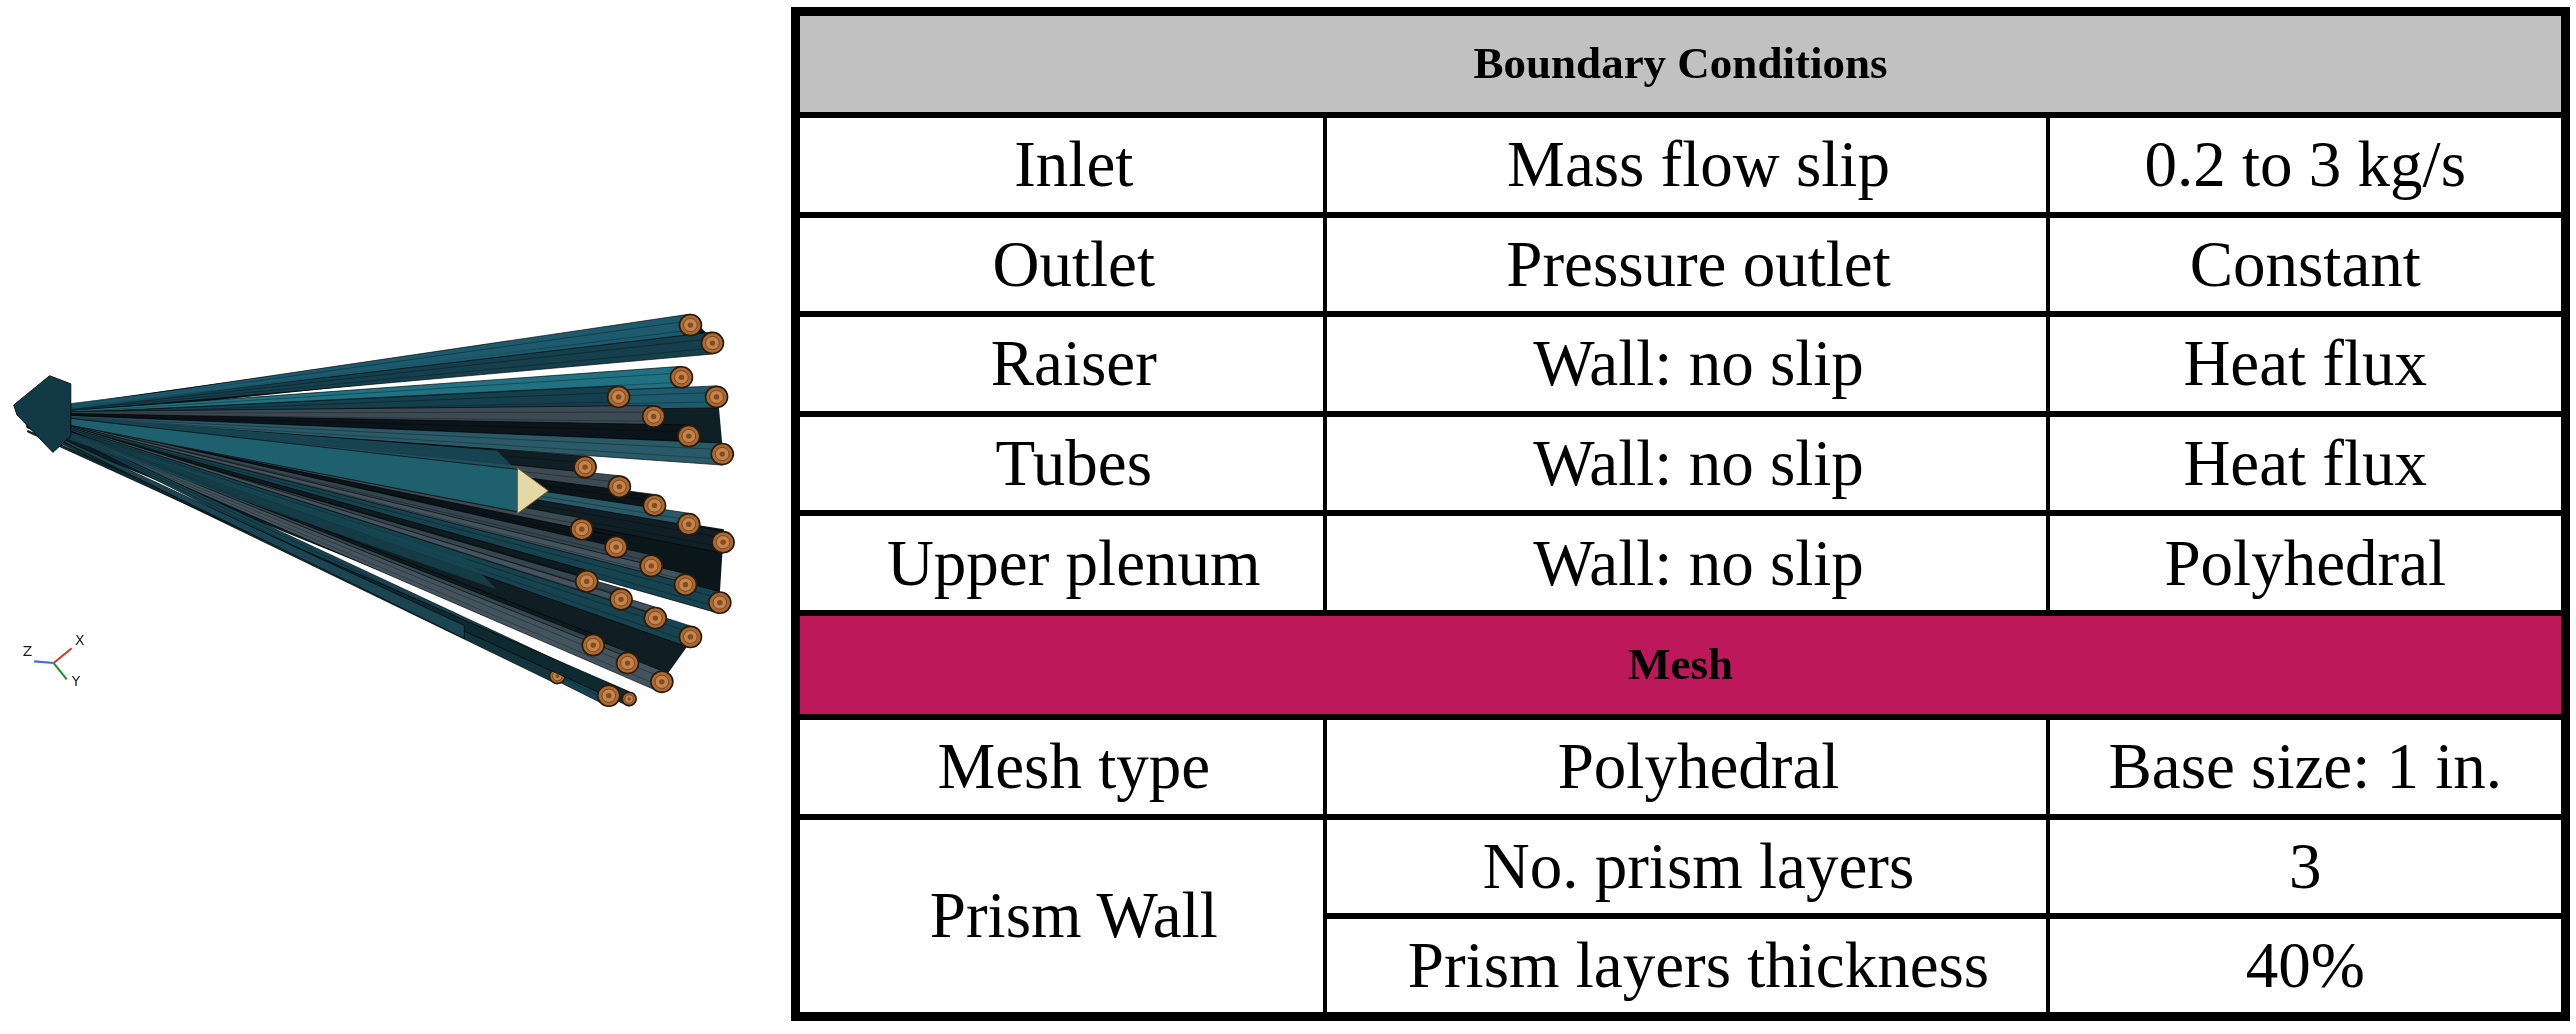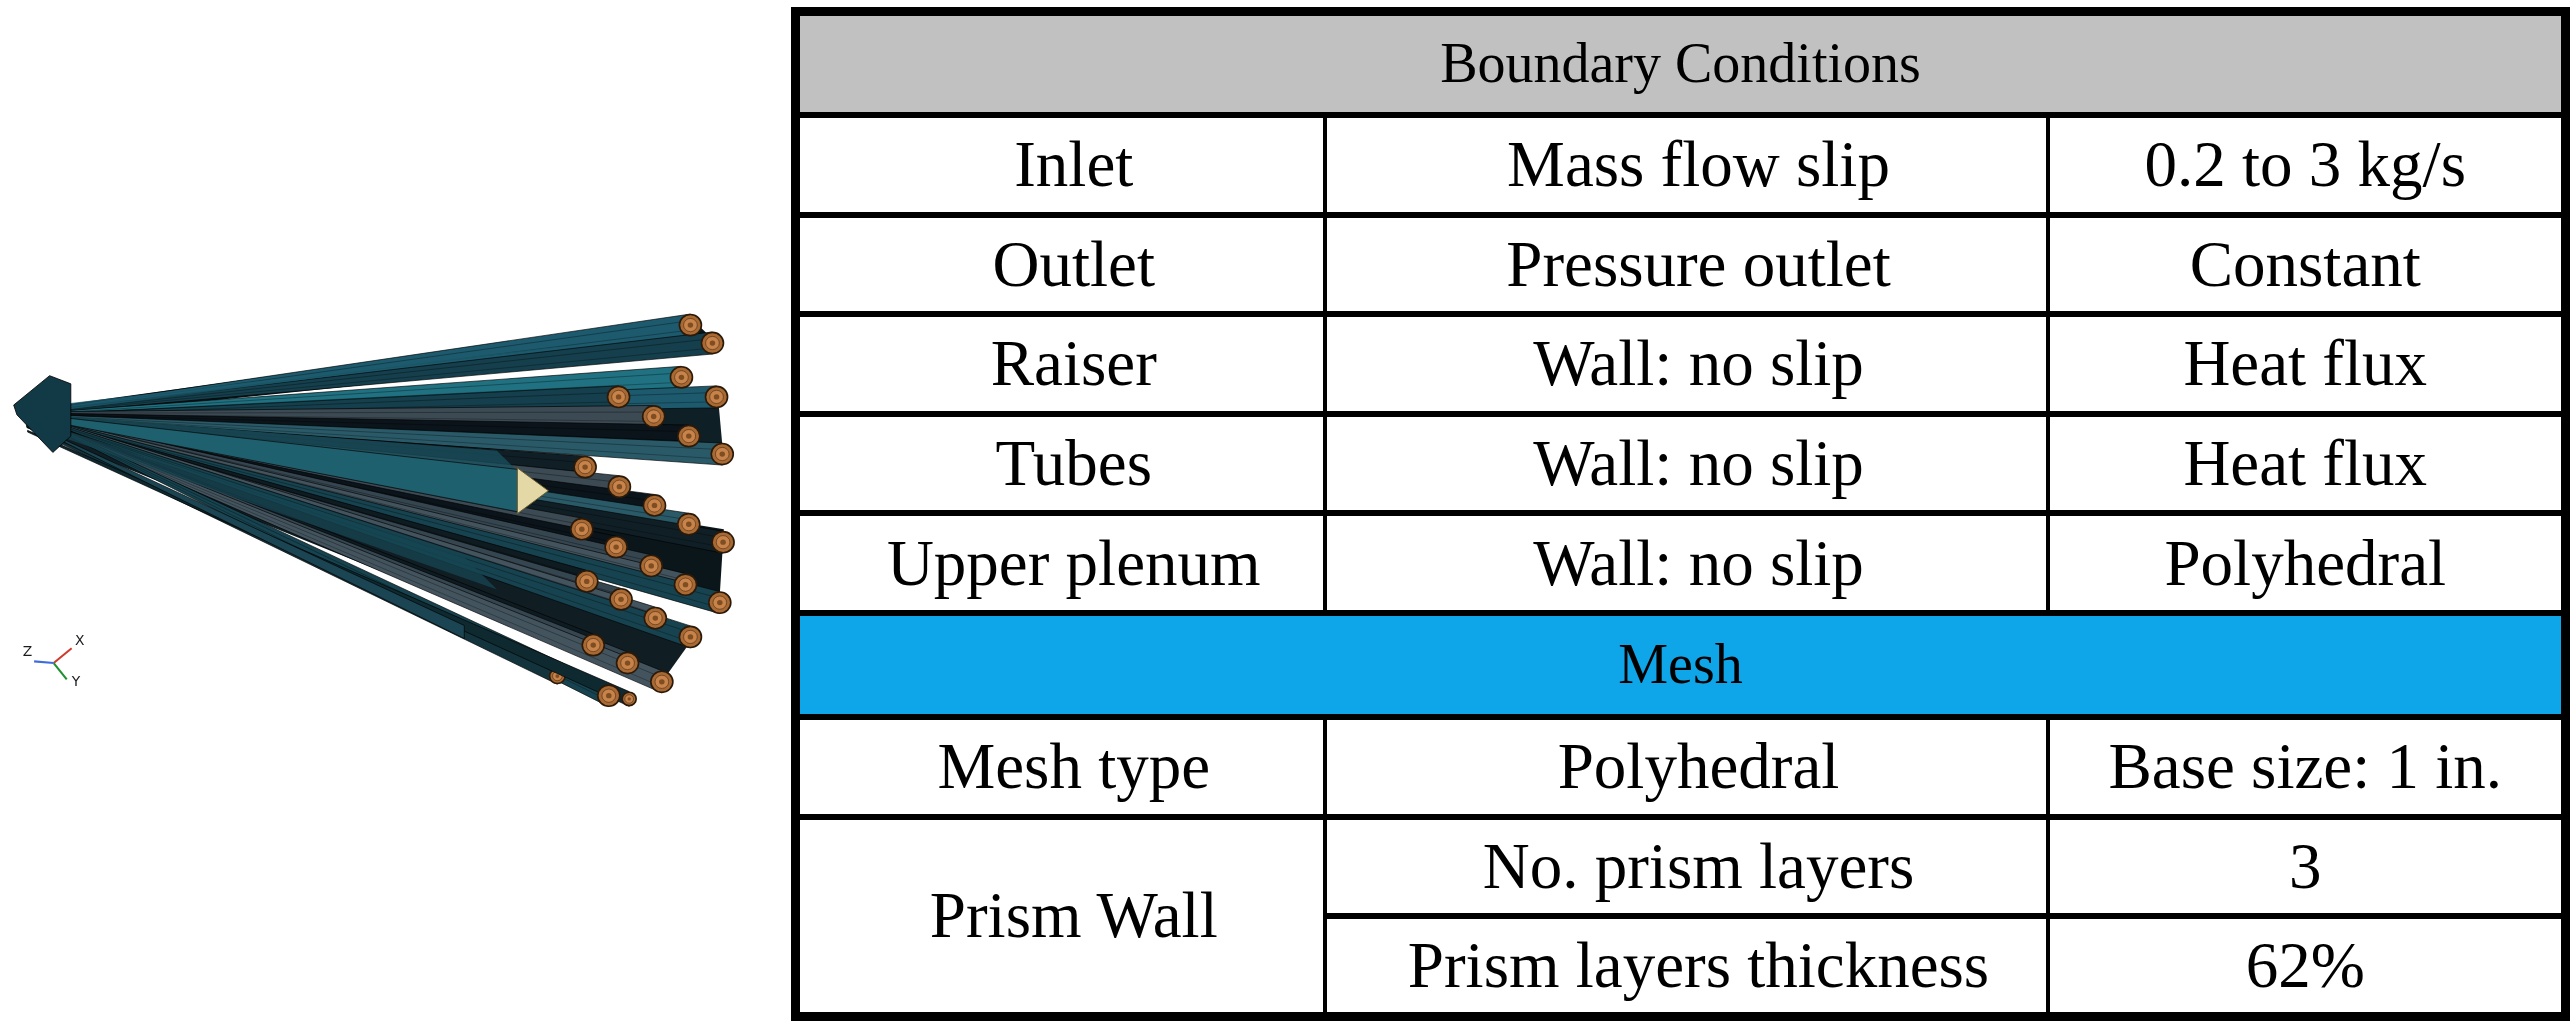--- a/index.html
+++ b/index.html
@@ -13,21 +13,21 @@
     border-collapse:collapse;table-layout:fixed;
     font-size:65px;line-height:1.1;
   }
   .bc-table{border:9px solid #000;}
   .bc-table td{
     border:4.1px solid #000;border-top-width:6.5px;border-bottom-width:6.5px;
     vertical-align:middle;overflow:hidden;white-space:nowrap;
   }
   col.c1{width:529px;} col.c2{width:723px;}
   tr.hdr{height:97px;}
-  tr.hdr td{font-weight:normal;text-align:center;font-size:56px;}
+  tr.hdr td{font-weight:bold;text-align:center;font-size:45px;}
   tr.data{height:93px;}
   td.l{text-align:center;padding-left:26px;}
   td.c{text-align:center;padding:0 6.5px;}
   
   .mesh-fig{position:absolute;left:6.5px;top:312px;width:735px;height:400px;}
 </style>
 </head>
 <body>
 
 <div class="mesh-fig" id="mesh-fig"><svg viewBox="0 0 900 490" width="735" height="400">
@@ -245,31 +245,31 @@
       <td class="l">Tubes</td>
       <td class="l">Wall: no slip</td>
       <td class="c">Heat flux</td>
     </tr>
     <tr class="data">
       <td class="l">Upper plenum</td>
       <td class="l">Wall: no slip</td>
       <td class="c">Polyhedral</td>
     </tr>
     <tr class="hdr">
-      <td colspan="3" style="background: #0ea5e9;">Mesh</td>
+      <td colspan="3" style="background: #be185d;">Mesh</td>
     </tr>
     <tr class="data">
       <td class="l">Mesh type</td>
       <td class="l">Polyhedral</td>
       <td class="c">Base size: 1 in.</td>
     </tr>
     <tr class="data">
       <td class="l" rowspan="2">Prism Wall</td>
       <td class="l">No. prism layers</td>
       <td class="c">3</td>
     </tr>
     <tr class="data">
       <td class="l">Prism layers thickness</td>
-      <td class="c">62%</td>
+      <td class="c">40%</td>
     </tr>
   </tbody>
 </table>
 
 
 </body></html>

